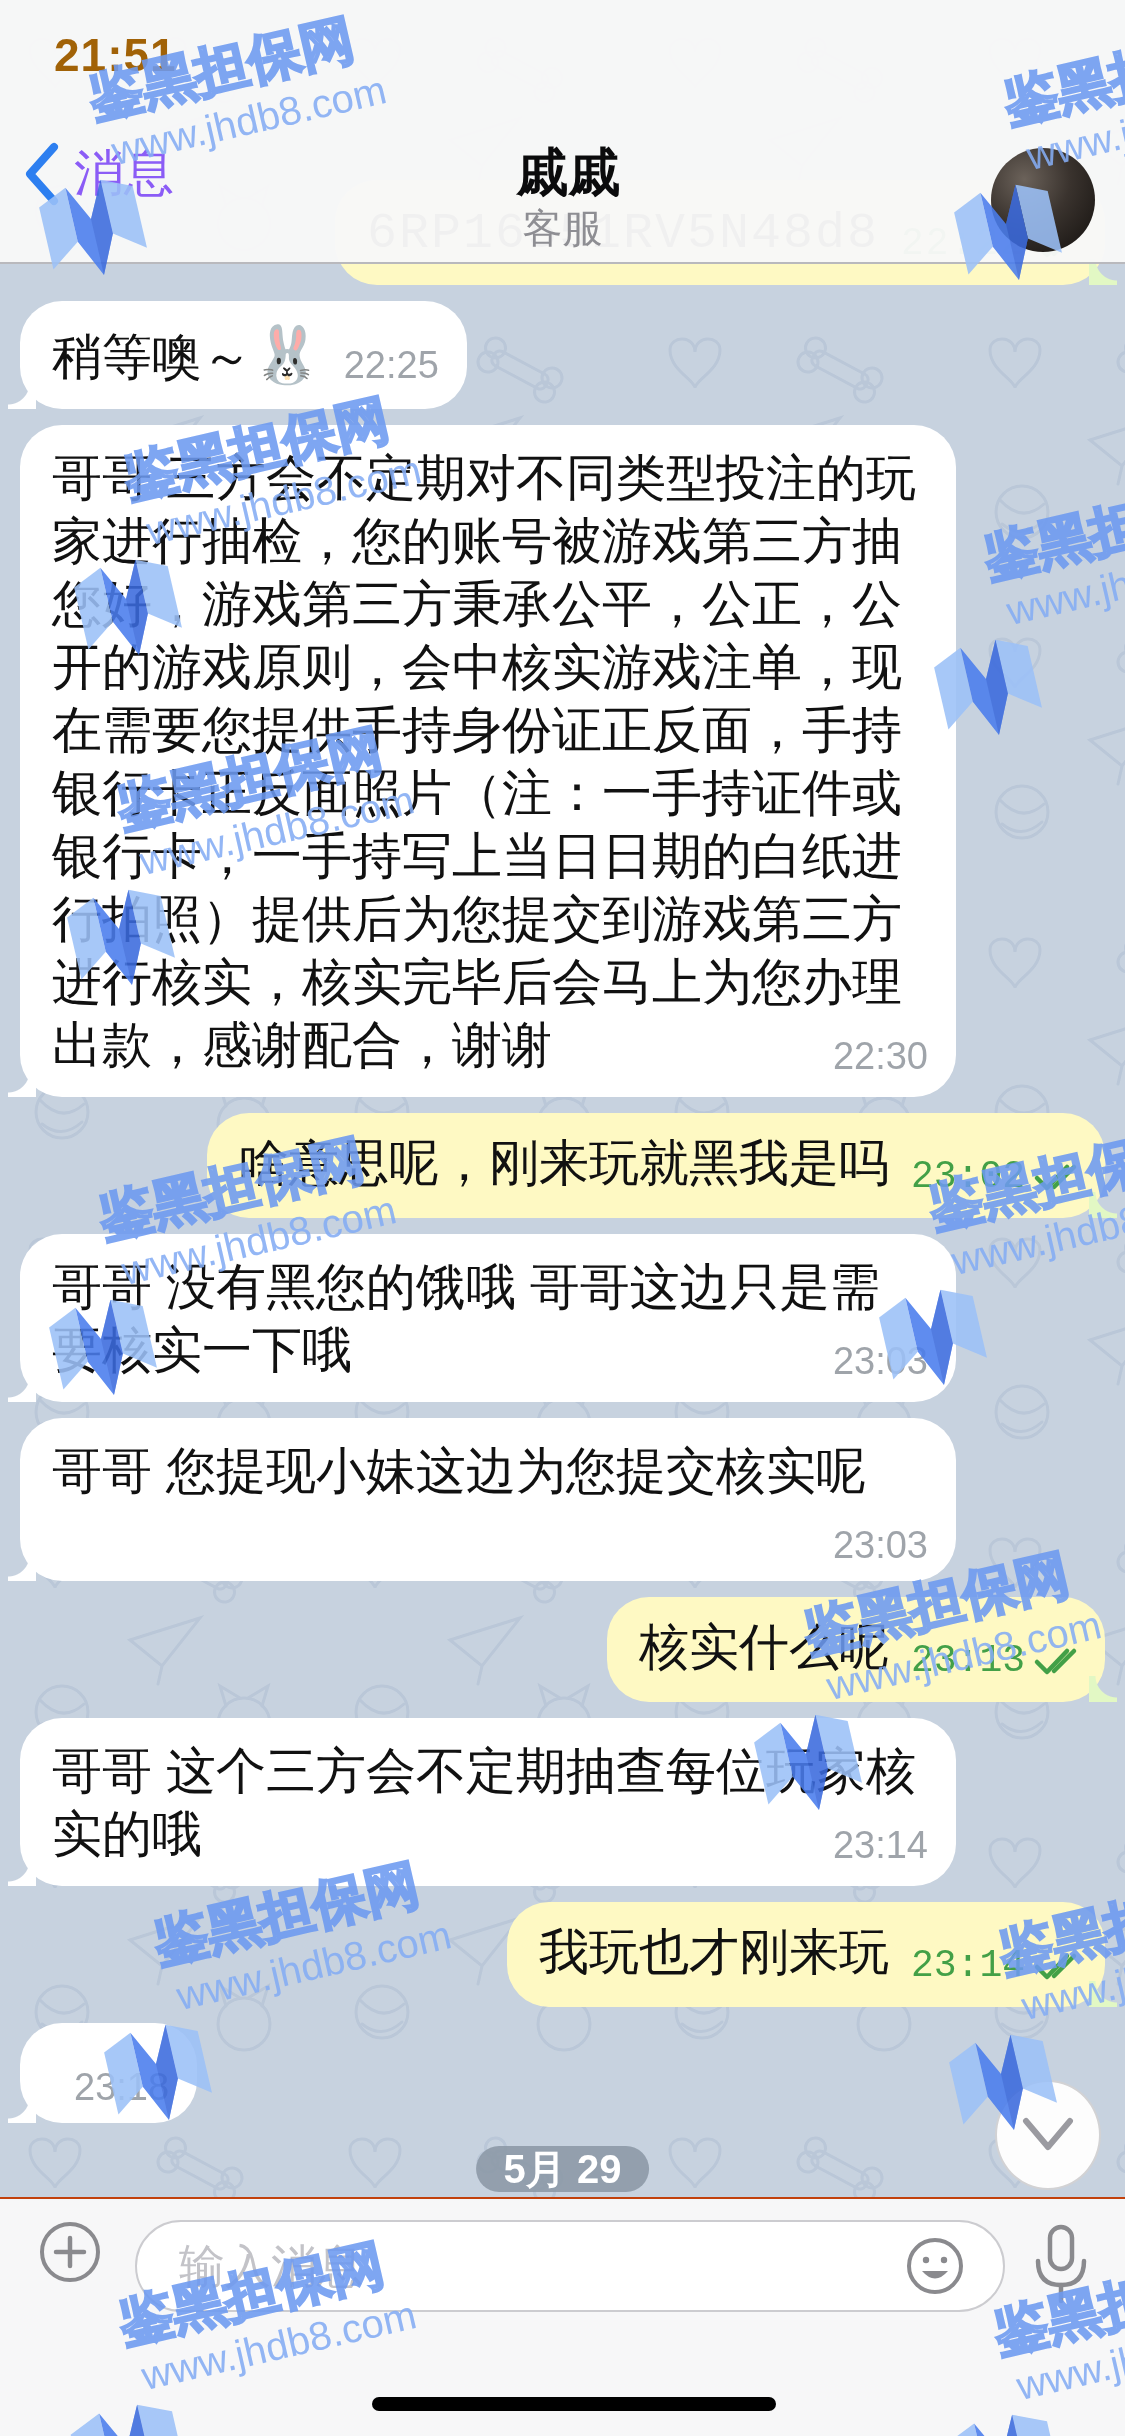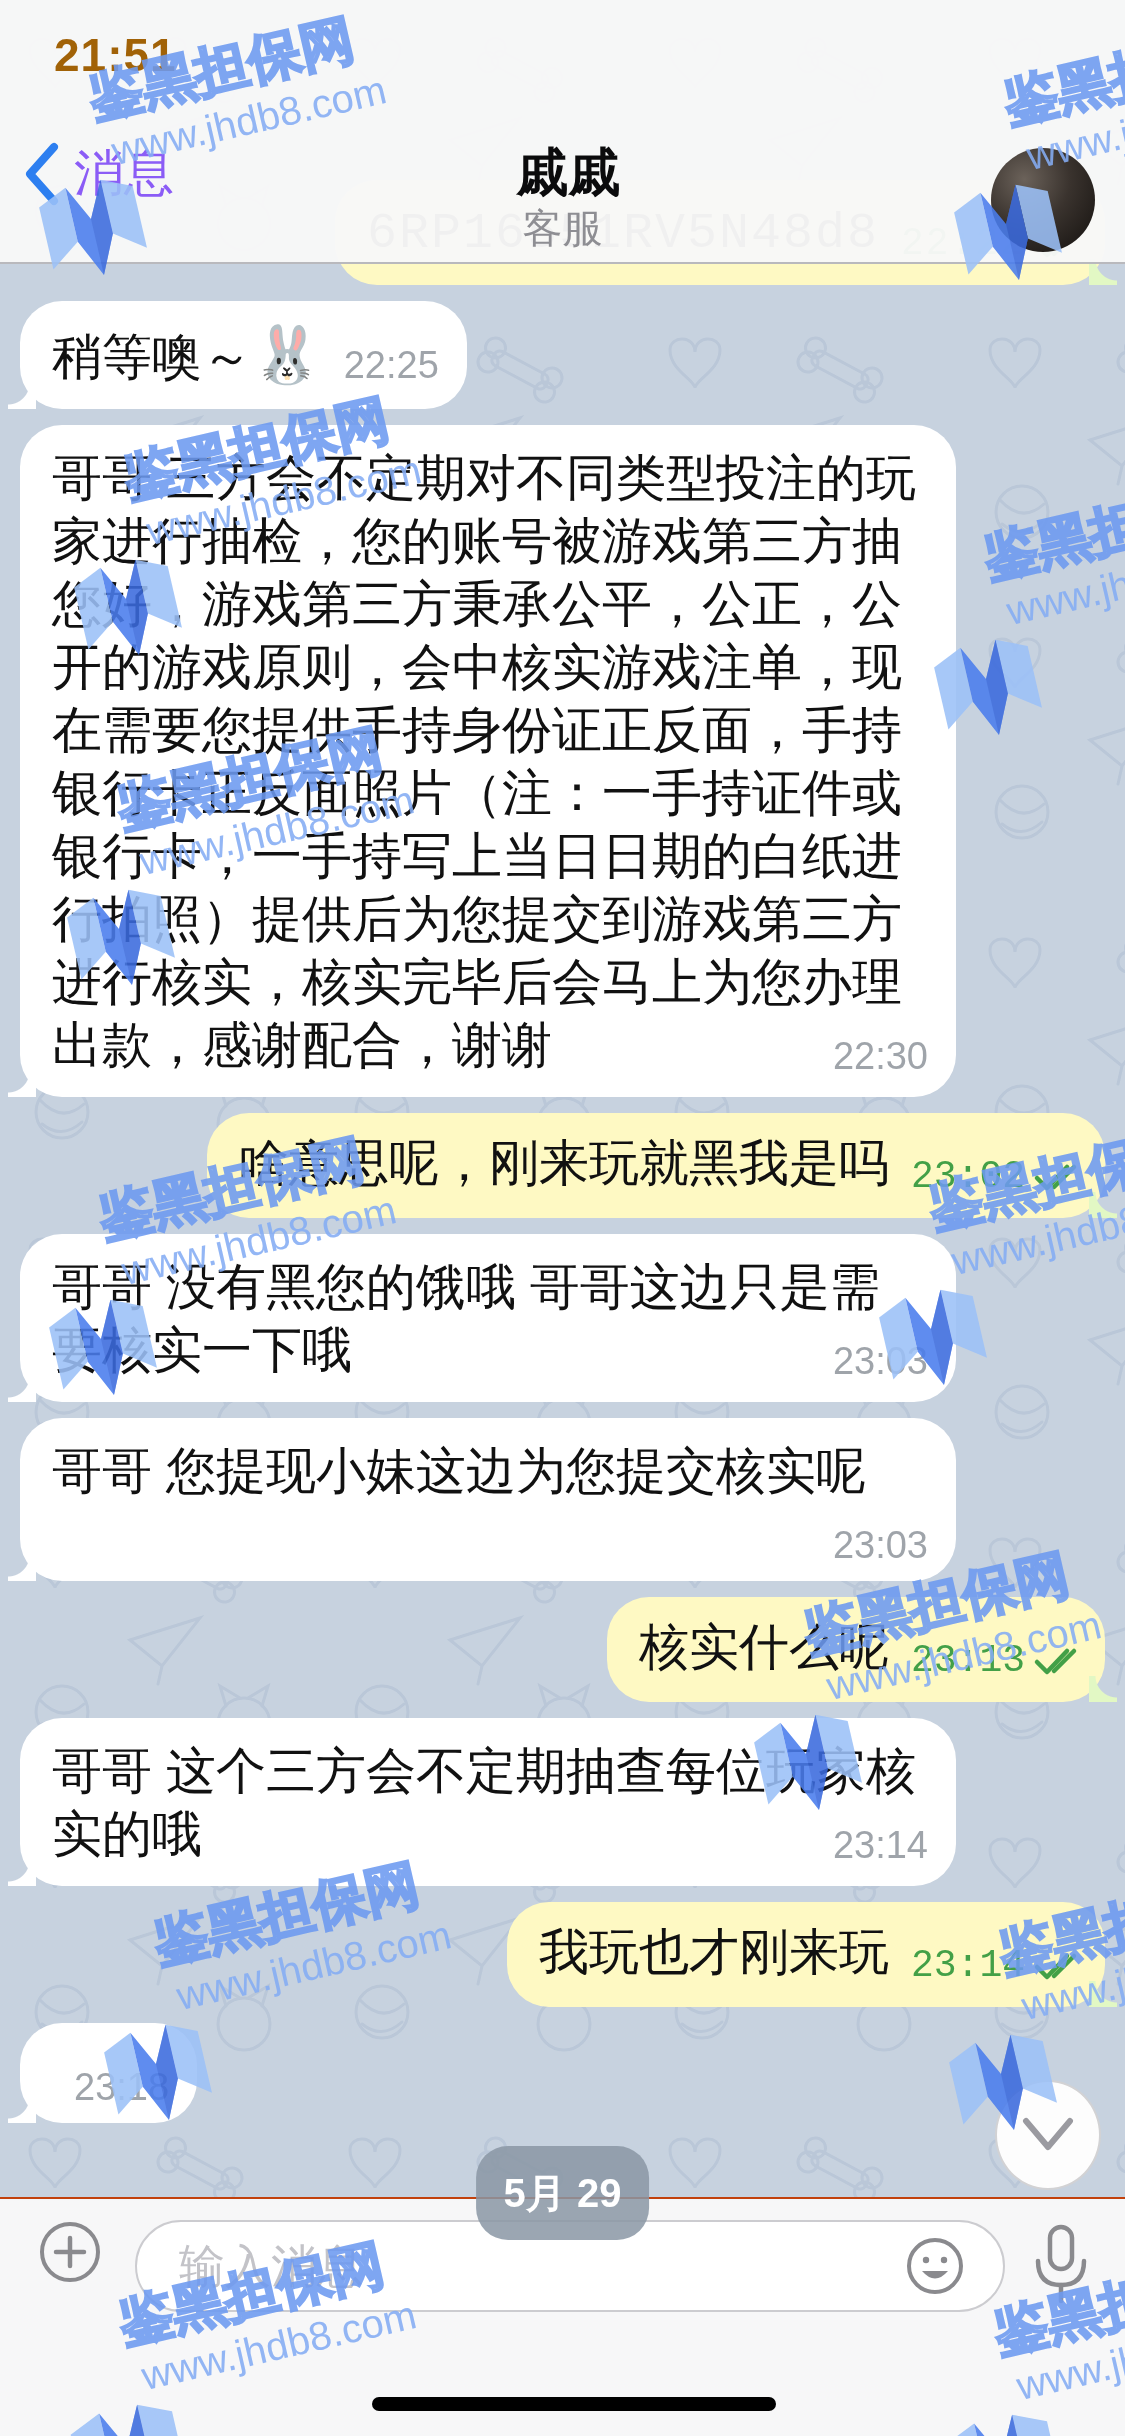--- a/index.html
+++ b/index.html
@@ -53,21 +53,21 @@
   }
   .msg.clipped{margin-top:-84px;letter-spacing:2px;}
   .msg-time{float:right;font-size:38px;color:#9fa4aa;margin:22px -4px -4px 22px;line-height:40px;}
   .meta{float:right;display:flex;align-items:center;gap:8px;margin:22px -8px -4px 22px;}
   .meta .t{font-size:38px;color:#43a047;line-height:40px;}
   .emoji{font-size:56px;line-height:63px;}
   
   .date-chip{
     position:absolute;left:50%;transform:translateX(-50%);top:2146px;z-index:11;
     background:rgba(138,150,165,.85);color:#fff;font-size:40px;font-weight:bold;
-    padding:24px 28px;border-radius:32px;line-height:46px;
+    padding:0 28px;border-radius:32px;line-height:46px;
   }
   
   .scroll-btn{
     position:absolute;right:24px;top:2080px;width:106px;height:110px;border-radius:50%;
     background:#fdfdfd;border:2px solid #d2d2d4;z-index:11;box-sizing:border-box;
     display:flex;align-items:center;justify-content:center;
   }
   
   .input-bar{
     position:absolute;left:0;right:0;bottom:0;height:239px;z-index:10;

